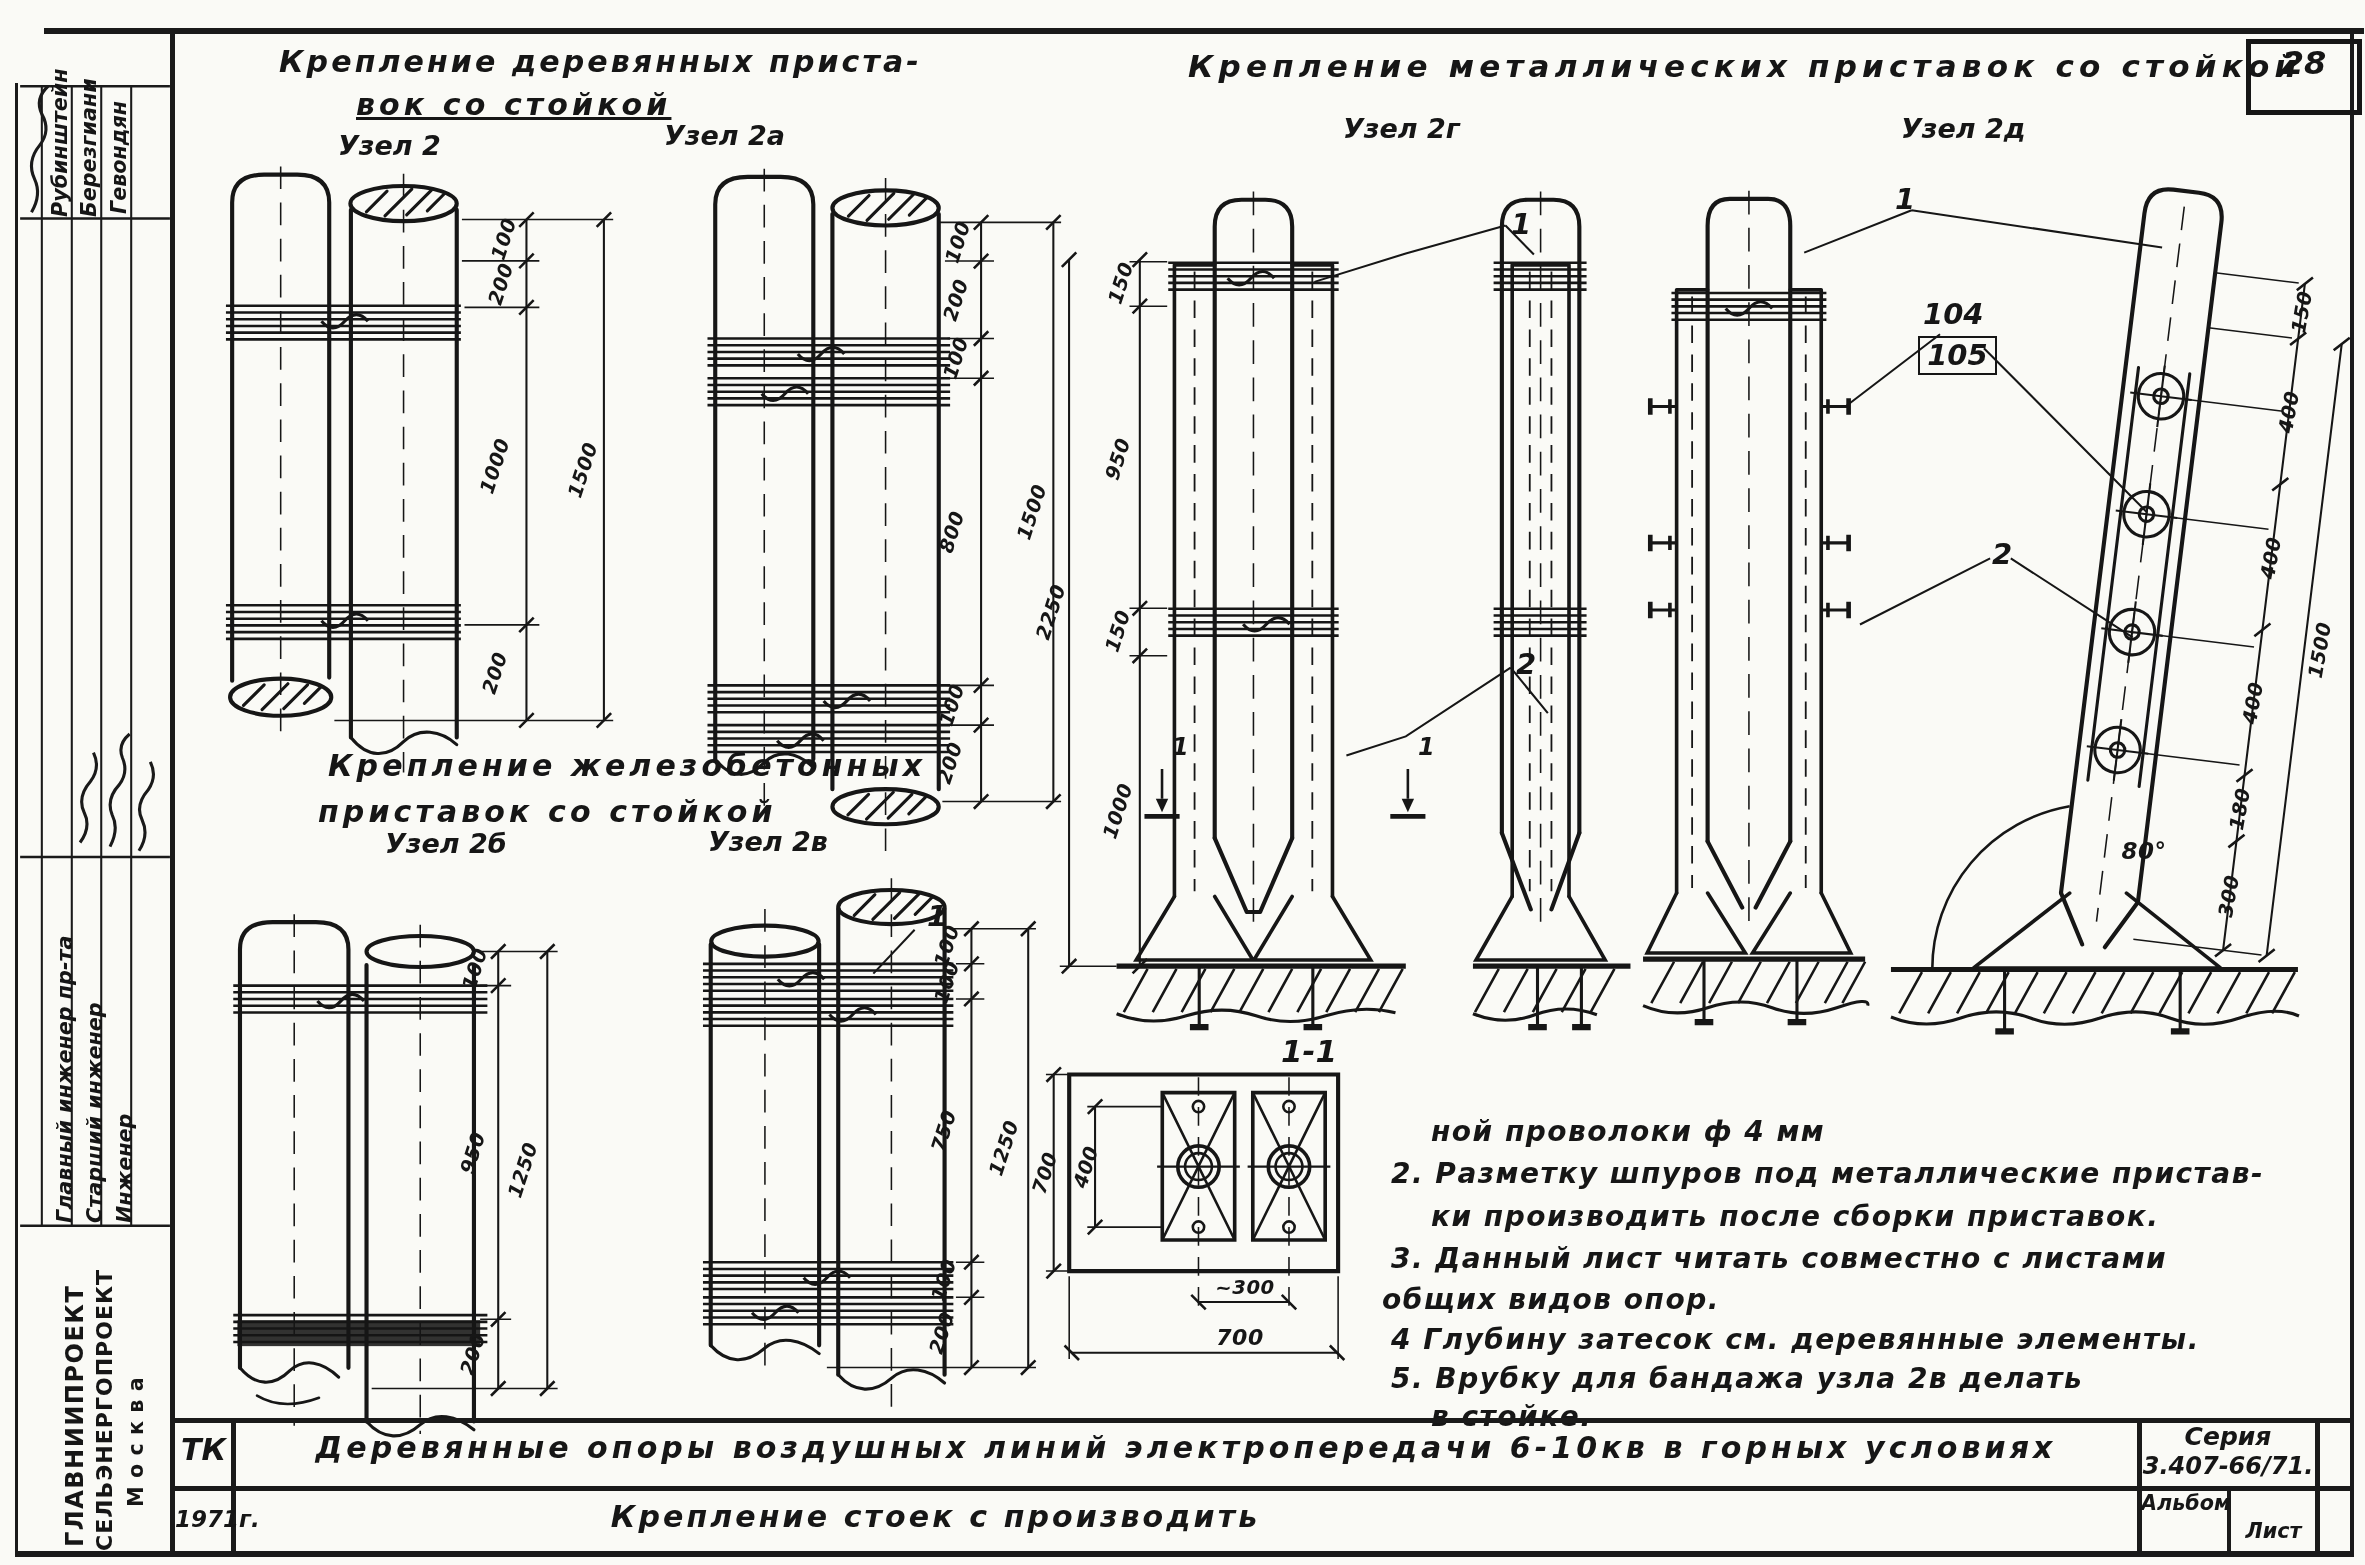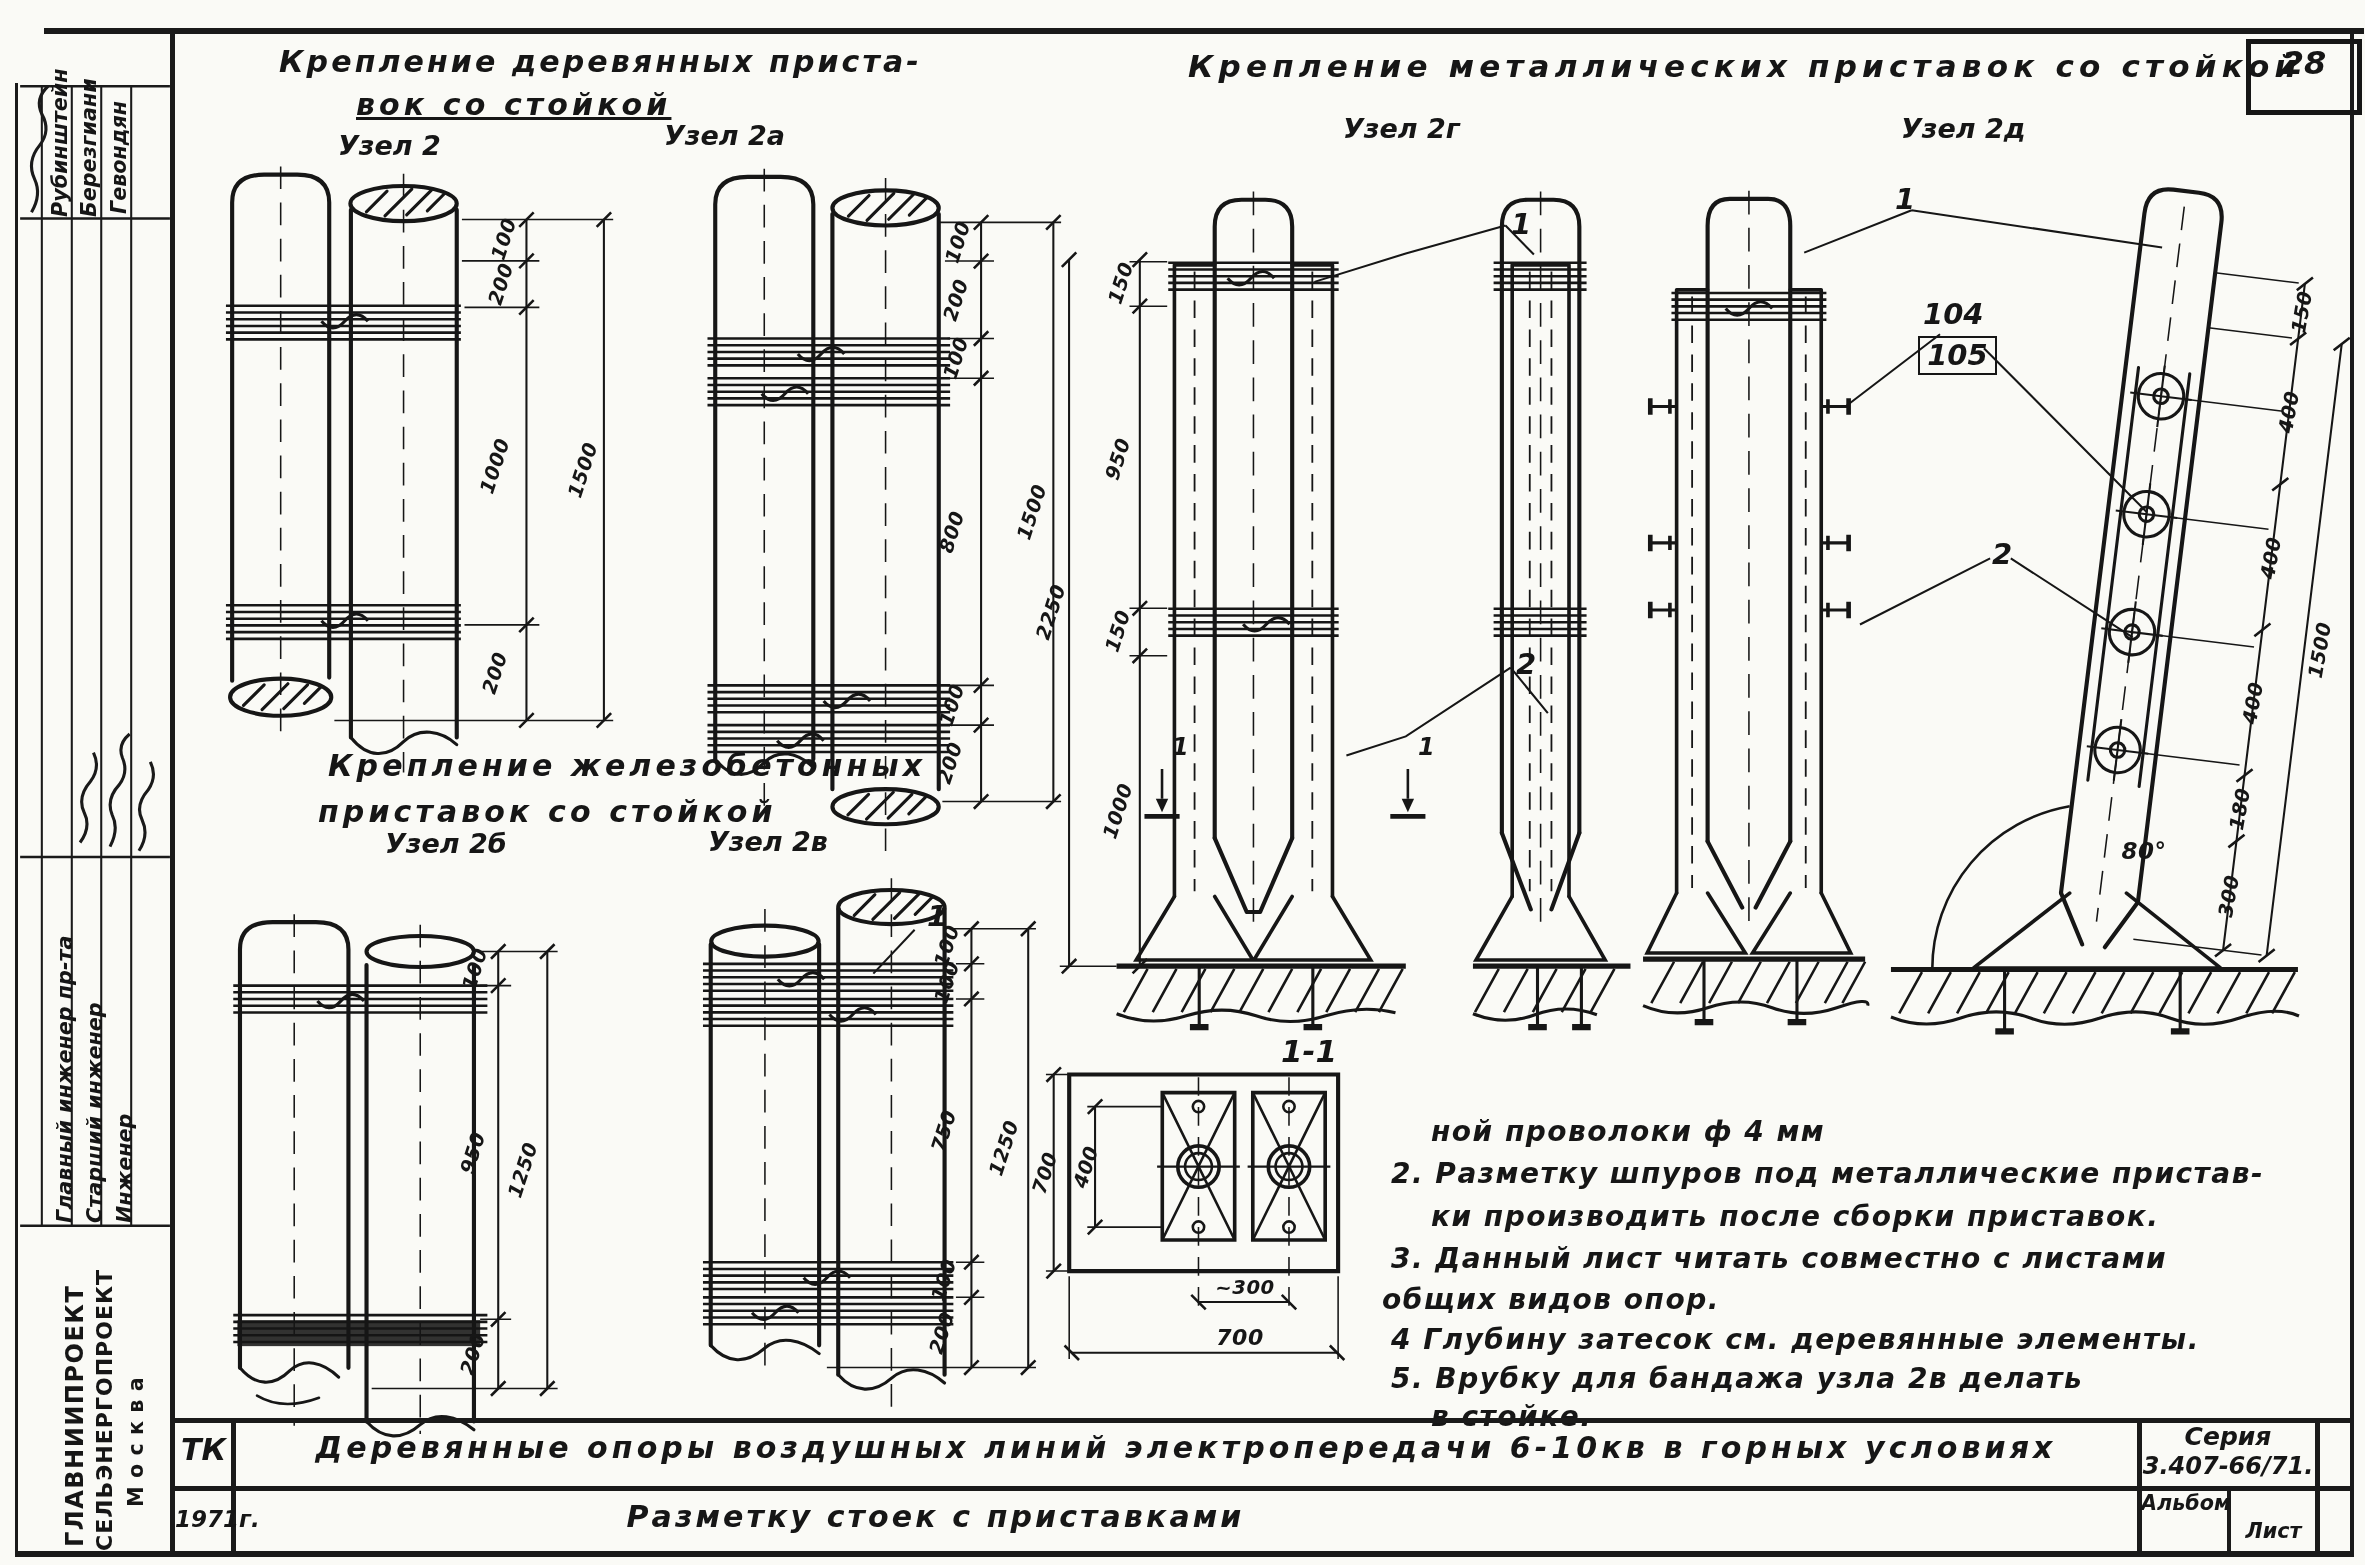--- a/index.html
+++ b/index.html
@@ -422,21 +422,21 @@
   <div class="ln" style="left:170px;top:1418px;width:2183px;height:5.2px"></div>
   <div class="ln" style="left:170px;top:1486px;width:2183px;height:4.6px"></div>
   <div class="ln" style="left:231px;top:1418px;width:4.6px;height:139px"></div>
   <div class="ln" style="left:2137px;top:1418px;width:4.6px;height:139px"></div>
   <div class="ln" style="left:2227px;top:1486px;width:4.1px;height:71px"></div>
   <div class="ln" style="left:2315px;top:1418px;width:4.6px;height:139px"></div>
 
   <div class="t" style="left:175px;top:1432px;width:57px;text-align:center;font-size:30px;">ТК</div>
   <div class="t" style="left:175px;top:1506px;width:57px;text-align:center;font-size:23px;">1971г.</div>
   <div class="t" style="left:238px;top:1430px;width:1896px;text-align:center;font-size:30px;letter-spacing:4.1px;">Деревянные опоры воздушных линий электропередачи 6-10кв в горных условиях</div>
-  <div class="t" style="left:238px;top:1499px;width:1395px;text-align:center;font-size:30px;letter-spacing:3.1px;">Разметку стоек с приставками</div>
+  <div class="t" style="left:238px;top:1499px;width:1395px;text-align:center;font-size:30px;letter-spacing:3.1px;">Крепление стоек с производить</div>
   <div class="t" style="left:2141px;top:1422px;width:174px;text-align:center;font-size:25px;">Серия</div>
   <div class="t" style="left:2141px;top:1452px;width:174px;text-align:center;font-size:24px;">3.407-66/71.</div>
   <div class="t" style="left:2141px;top:1491px;width:86px;text-align:center;font-size:20.7px;">Альбом</div>
   <div class="t" style="left:2232px;top:1491px;width:83px;text-align:center;font-size:20.7px;margin-top:28px;">Лист</div>
   <div class="t" style="left:2232px;top:1592px;width:83px;text-align:center;font-size:26px;">27</div>
 
 </div>
 
 
 </body></html>

